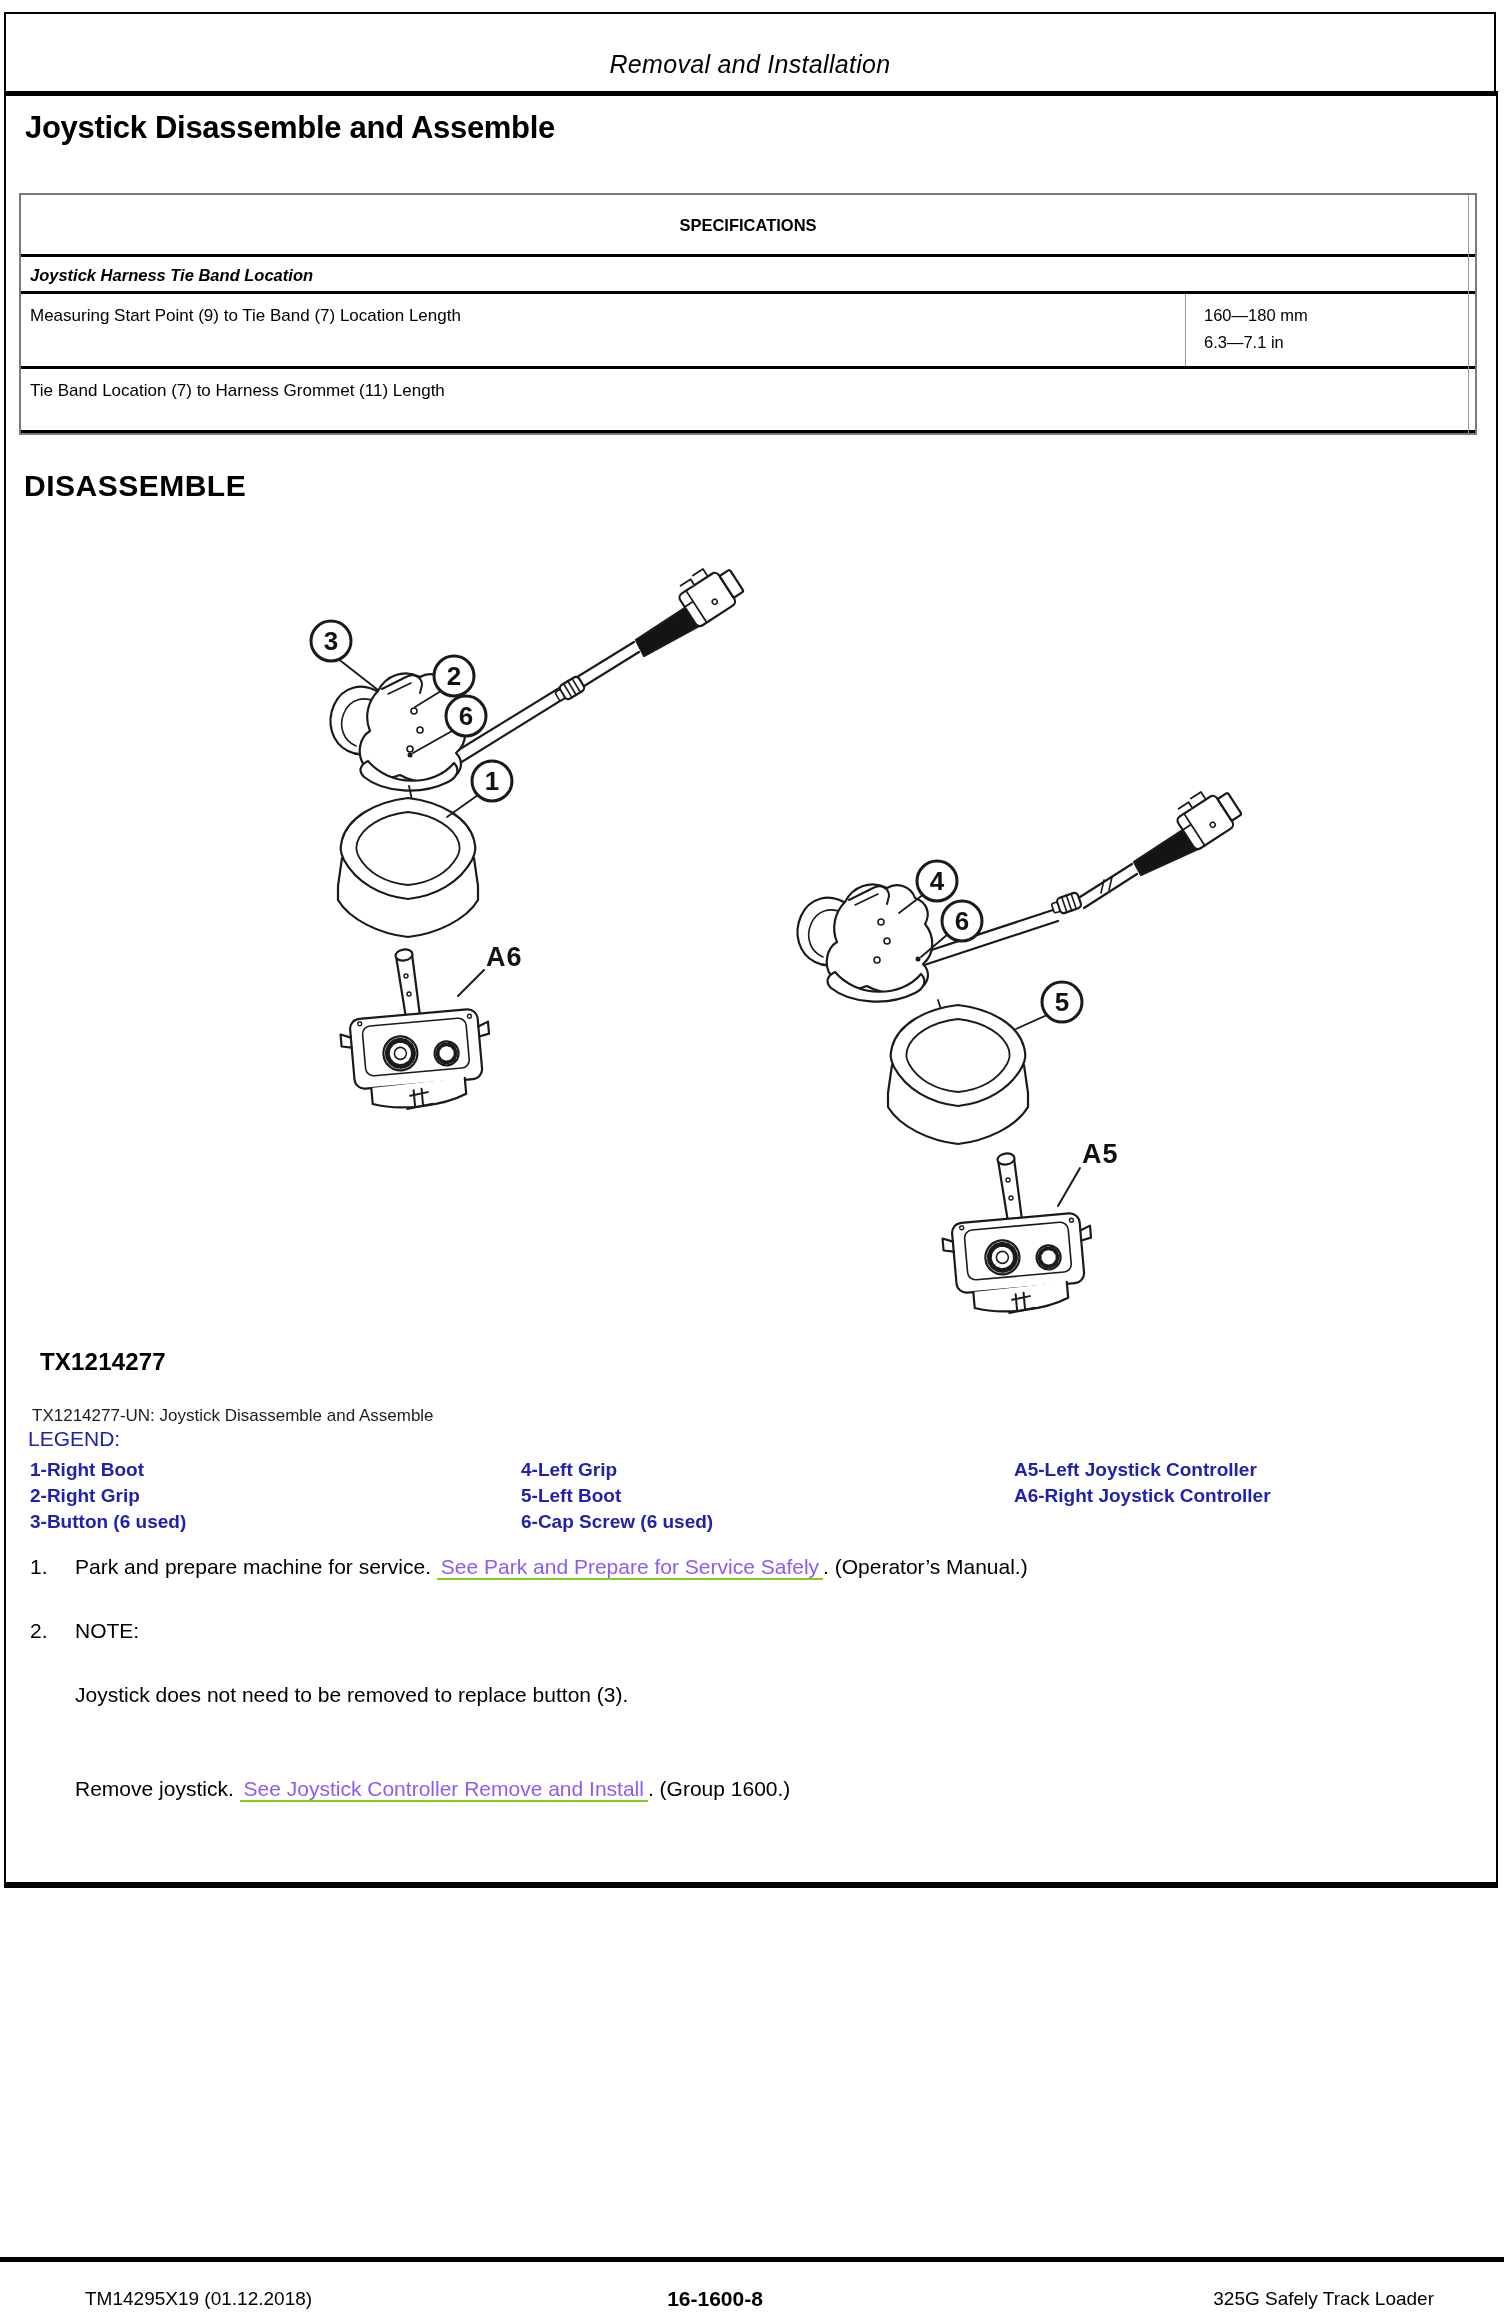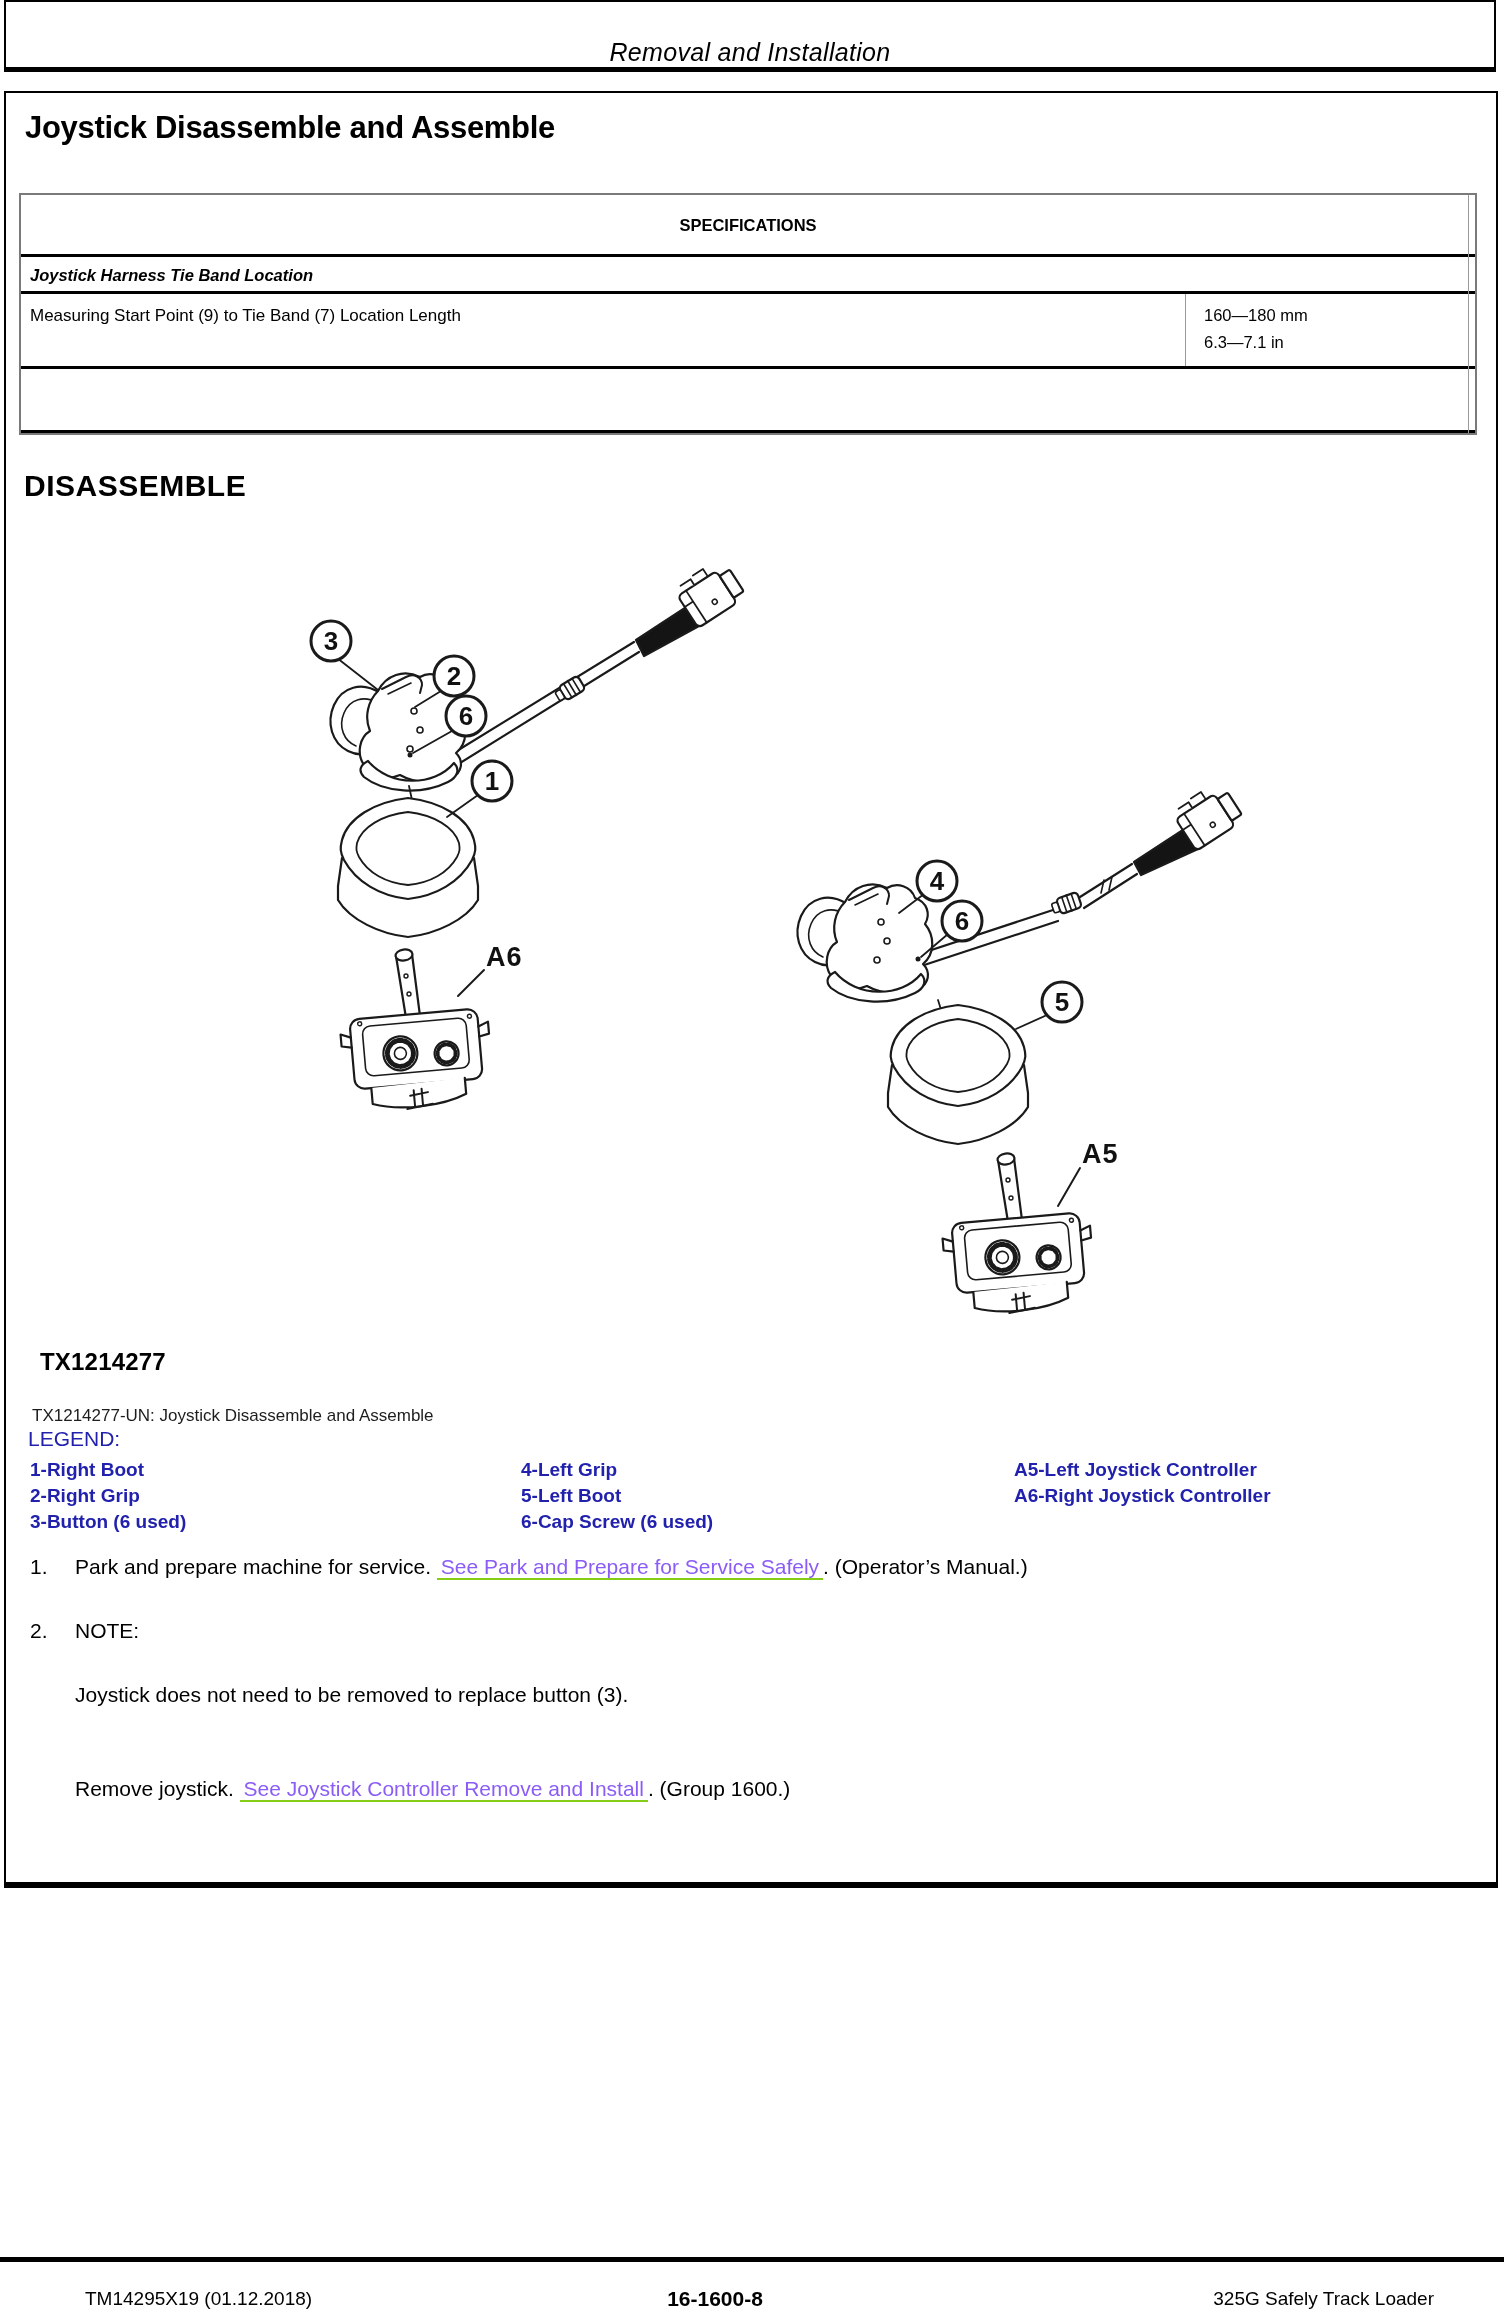--- a/index.html
+++ b/index.html
@@ -3,21 +3,21 @@
 <meta charset="utf-8">
 <style>
   html,body{margin:0;padding:0;}
   body{
     width:1504px;height:2320px;position:relative;background:#fff;color:#000;
     font-family:"Liberation Sans","DejaVu Sans",sans-serif;
     -webkit-font-smoothing:antialiased;
   }
   .abs{position:absolute;}
   
-  .frame-top{left:4px;top:0;width:1492px;height:72px;border:2px solid #000;border-bottom:5px solid #000;box-sizing:border-box;}
+  .frame-top{left:4px;top:12px;width:1492px;height:84px;border:2px solid #000;border-bottom:5px solid #000;box-sizing:border-box;}
   .header-title{left:0;right:0;top:36px;text-align:center;font-style:italic;font-size:25px;letter-spacing:.3px;}
   .main-frame{left:4px;top:91px;width:1494px;height:1797px;border:2px solid #000;border-bottom:6px solid #000;box-sizing:border-box;}
   .page-title{left:25px;top:110px;font-size:31px;font-weight:bold;letter-spacing:-.3px;}
   
   .spec{left:19px;top:193px;width:1458px;border:2px solid #7a7a7a;box-sizing:border-box;background:#fff;position:absolute;}
   .spec-vline{position:absolute;left:1447px;top:0;bottom:0;width:1px;background:#9a9a9a;}
   .spec-header{height:62px;border-bottom:3px solid #000;text-align:center;box-sizing:border-box;padding-top:21px;font-weight:bold;font-size:16.5px;}
   .spec-group{height:37px;border-bottom:3px solid #000;box-sizing:border-box;padding:9px 0 0 9px;font-weight:bold;font-style:italic;font-size:16.5px;}
   .spec-row{display:flex;border-bottom:3px solid #000;box-sizing:border-box;}
   .spec-row:last-child{border-bottom:3px solid #000;}
@@ -67,20 +67,21 @@
   <div class="spec-header">SPECIFICATIONS</div>
   <div class="spec-group">Joystick Harness Tie Band Location</div>
   <div class="spec-row spec-r1">
     <div class="spec-label">Measuring Start Point (9) to Tie Band (7) Location Length</div>
     <div class="spec-vals">
       <div>160—180 mm</div>
       <div>6.3—7.1 in</div>
     </div>
   </div>
   <div class="spec-row spec-r2">
+    <div class="spec-label">Tie Band Location (7) to Harness Grommet (11) Length</div>
   </div>
 </div>
 
 <div class="abs section-heading">DISASSEMBLE</div>
 
 <svg class="abs diagram" viewBox="20 540 1460 850" width="1460" height="850" fill="none" stroke="#1a1a1a" stroke-width="2.2" stroke-linecap="round" stroke-linejoin="round">
   <defs>
     <g id="g-grip">
       <path d="M -28 -34 C -46 -46 -66 -40 -74 -22 C -82 -4 -76 16 -60 24 C -50 29 -40 28 -32 22"></path>
       <path d="M -30 -24 C -44 -32 -58 -28 -64 -14 C -70 0 -64 14 -52 19" stroke-width="1.6"></path>

